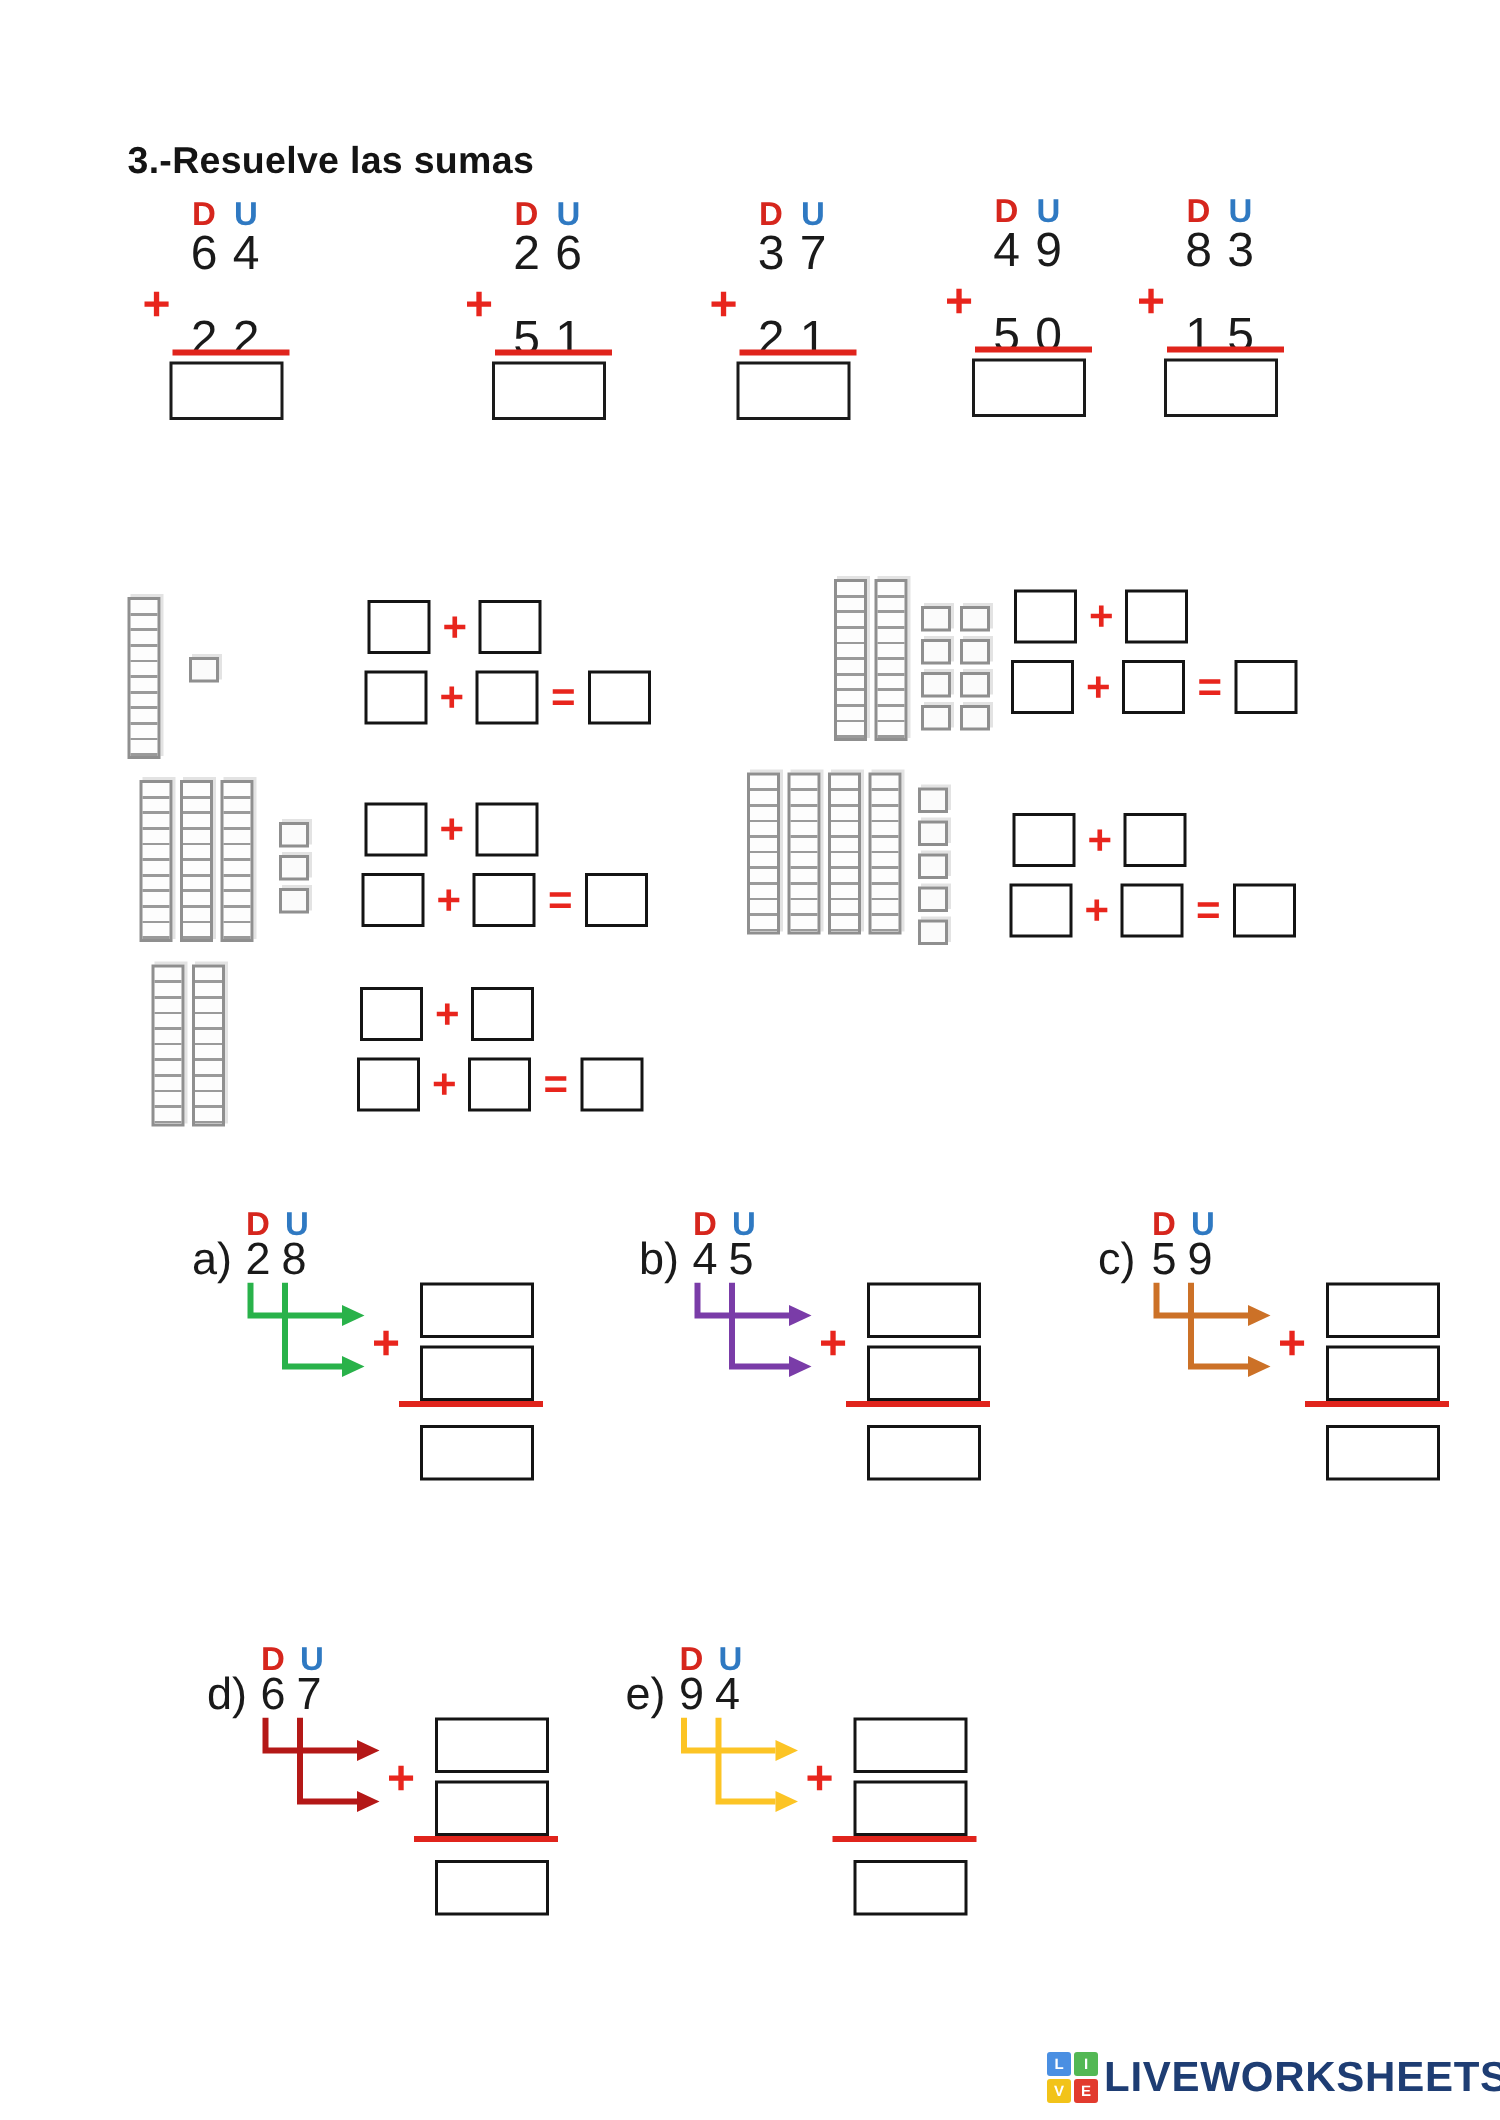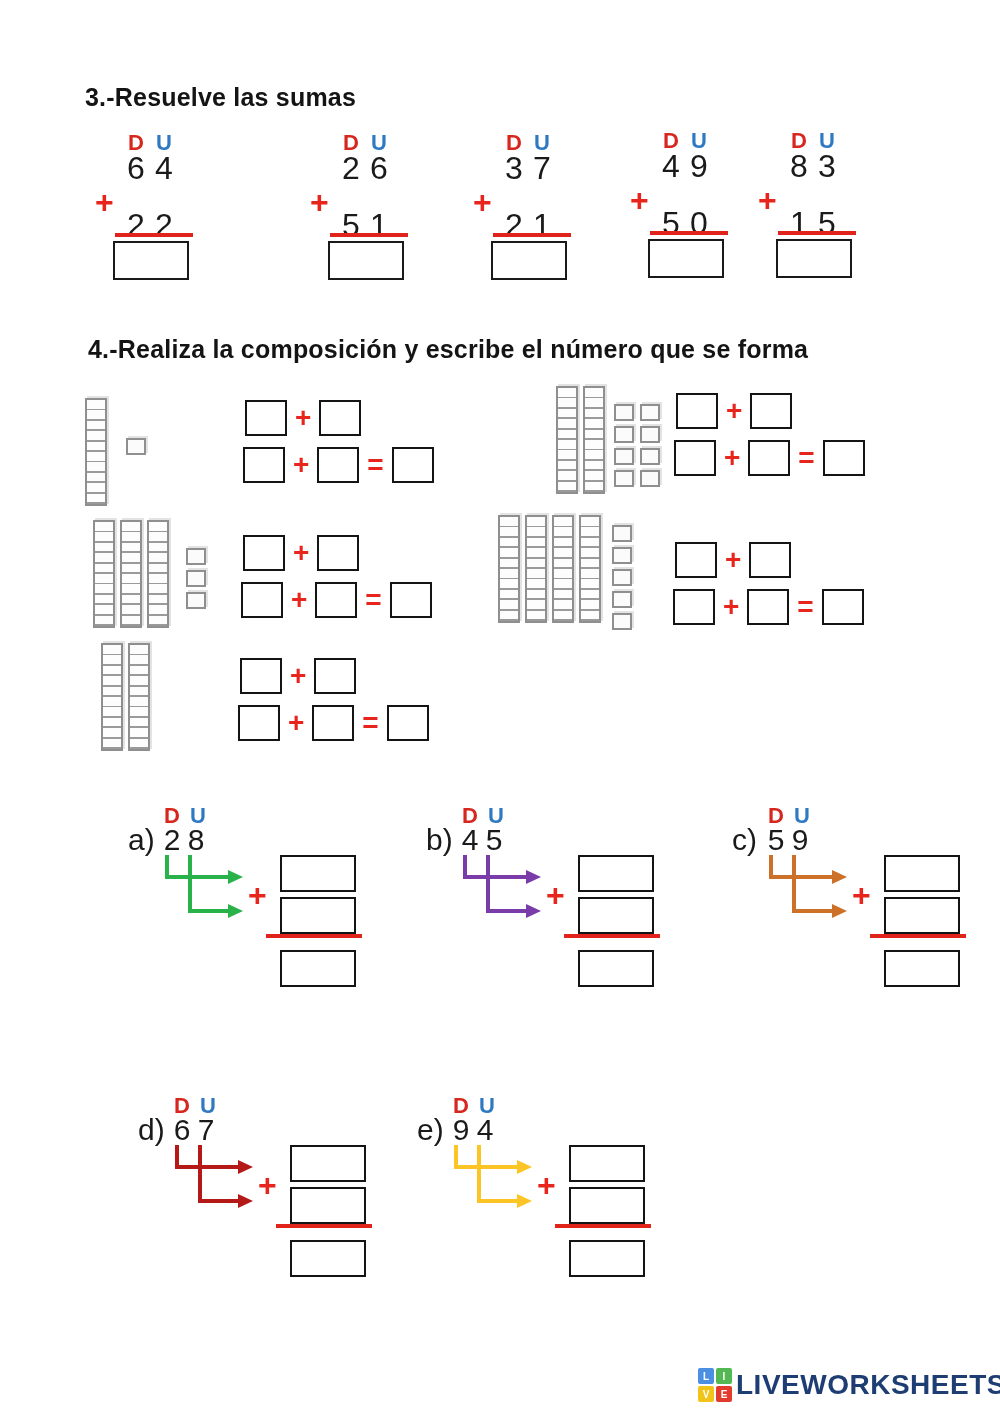--- a/index.html
+++ b/index.html
@@ -79,21 +79,21 @@
   .logo-grid{display:grid;grid-template-columns:16px 16px;gap:2px;}
   .lsq{width:16px;height:16px;display:flex;align-items:center;justify-content:center;
        color:#fff;font-size:10px;font-weight:bold;border-radius:2px;}
   .brand{font-size:28px;font-weight:800;letter-spacing:.5px;}
 </style>
 </head>
 <body>
 
 <div id="page">
 
-  <div class="sec-title" style="left:85px;top:83px;">3.-Resuelve las sumas</div>
+  <div class="sec-title" style="left:85px;top:93px;">3.-Resuelve las sumas</div>
 
   <div class="sum p0">
     <div class="du">
       <span class="d">D</span>
       <span class="u">U</span>
     </div>
     <div class="num top">
       <span>6</span>
       <span>4</span>
     </div>
@@ -171,21 +171,20 @@
     </div>
     <div class="plus">+</div>
     <div class="num bot">
       <span>1</span>
       <span>5</span>
     </div>
     <div class="sline"></div>
     <div class="sbox"></div>
   </div>
 
-  <div class="sec-title" style="left:88px;top:335px;">4.-Realiza la composición y escribe el número que se forma</div>
 
   <div class="cmp ca">
     <div class="blocks">
         <div class="rod"></div>
         <div class="units cols1">
           <div class="cube"></div>
         </div>
       </div>
     <div class="cboxes">
       <div class="crow r1">

